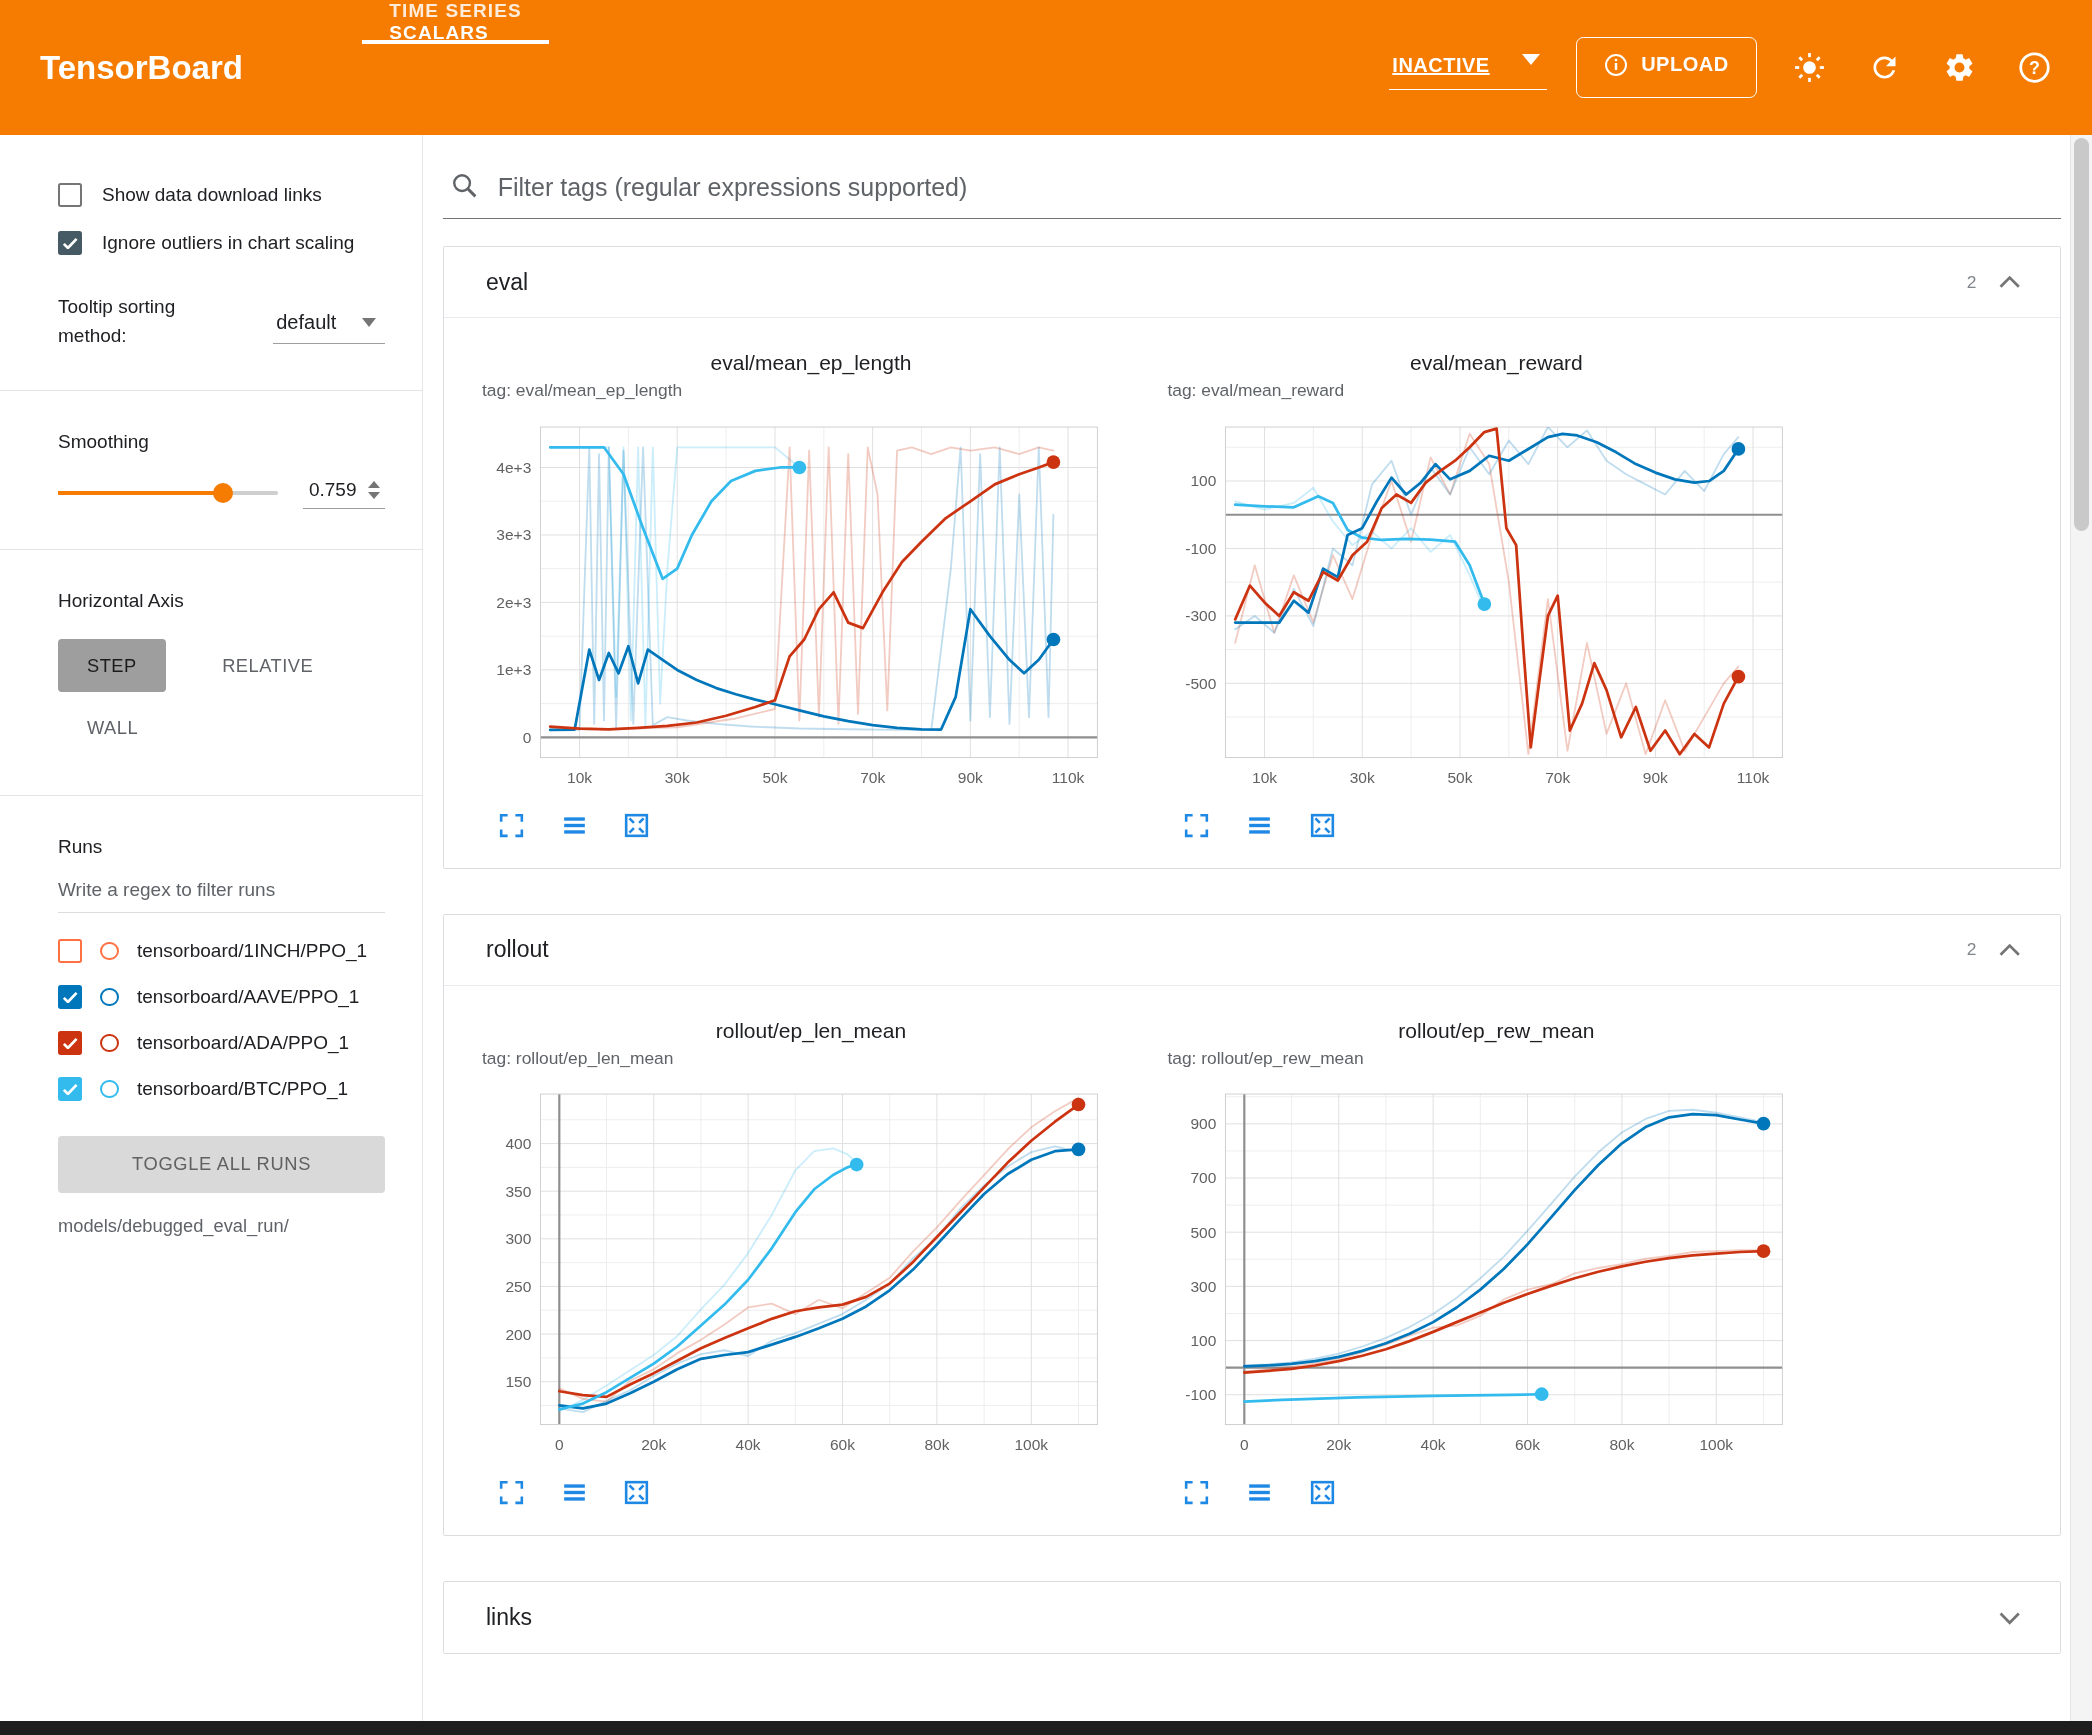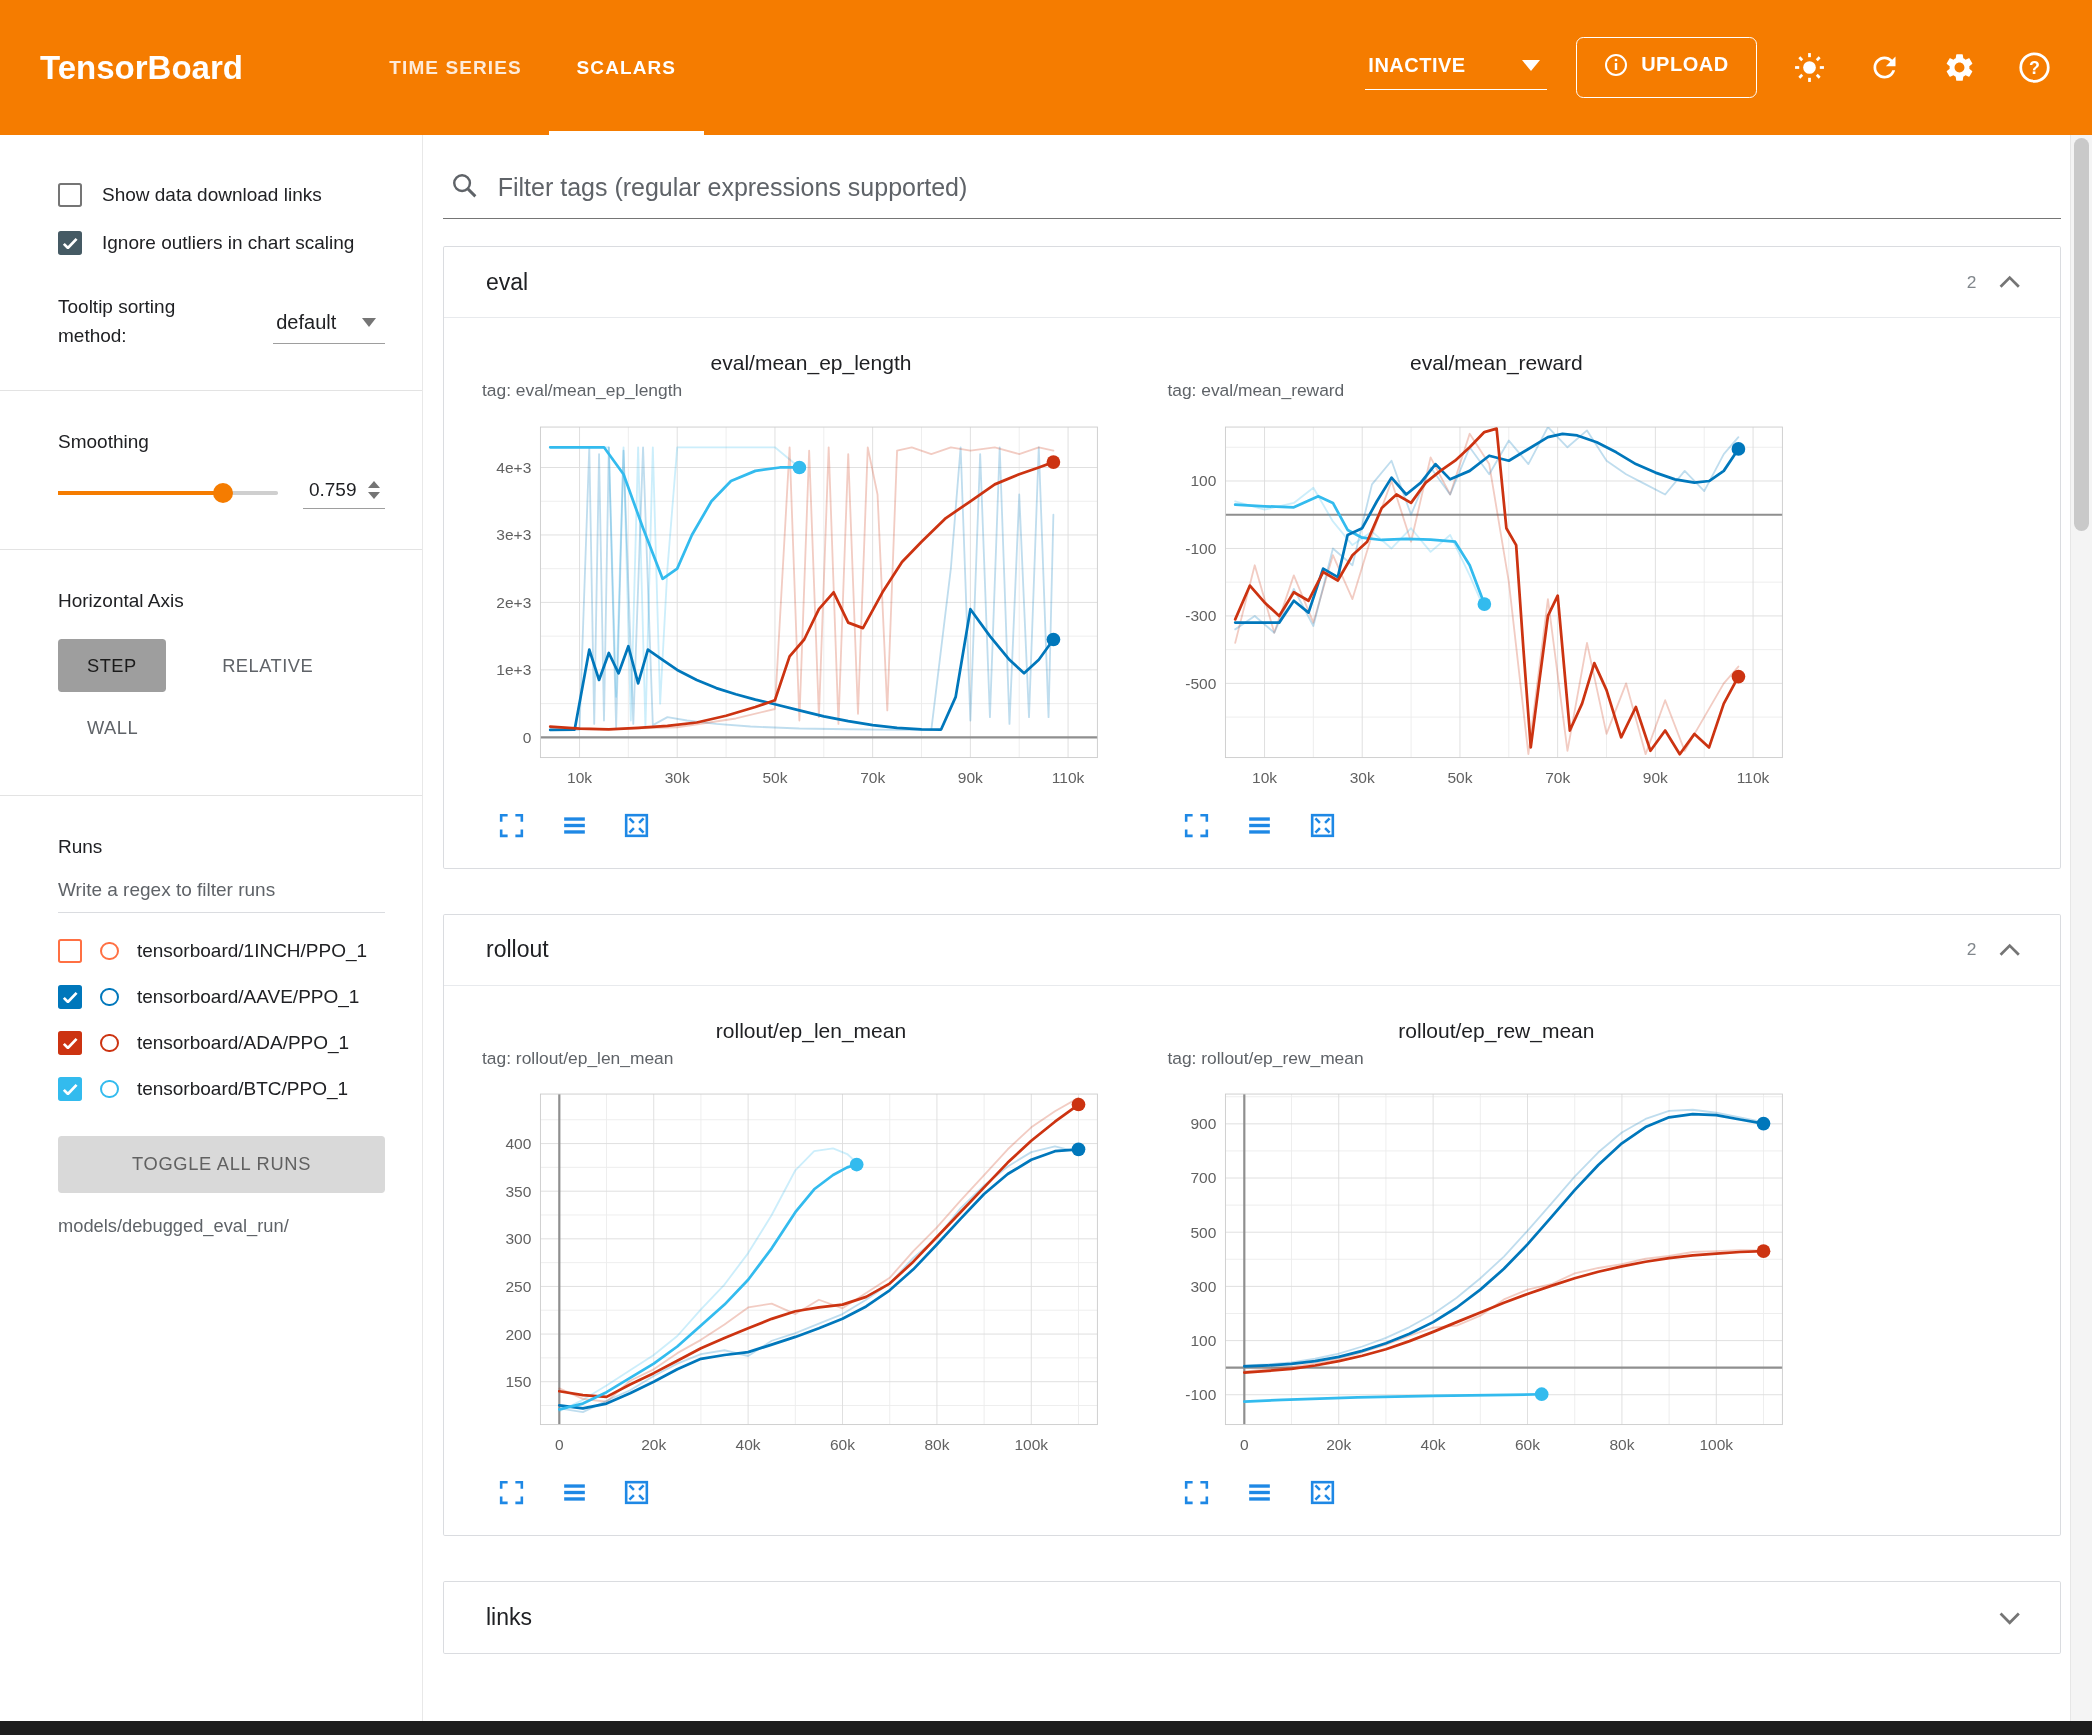--- a/index.html
+++ b/index.html
@@ -4,28 +4,28 @@
 <style>
   * { box-sizing: border-box; }
   body { margin:0; width:2092px; height:1735px; overflow:hidden; background:#fff;
          font-family:"Liberation Sans","DejaVu Sans",sans-serif; color:#202124; }
   .app { display:flex; flex-direction:column; height:100%; }
 
   
   .topbar { height:135px; flex:0 0 auto; background:#f57c00; display:flex; align-items:center;
             padding:0 35px 0 40px; color:#fff; }
   .brand { font-size:33px; font-weight:700; margin-right:119px; }
-  .tabs { display:flex; height:100%; }
+  .tabs { display:flex; height:100%;flex-direction:column; }
   .tab { display:flex; align-items:center; padding:0 27.4px; font-size:19px; font-weight:600;
          letter-spacing:1.1px; color:rgba(255,255,255,.85); position:relative; cursor:pointer; }
   .tab.active { color:#fff; }
   .tab.active::after { content:""; position:absolute; left:0; right:0; bottom:0; height:3.7px; background:#fff; }
   .top-right { margin-left:auto; display:flex; align-items:center; gap:29px; }
-  .status-dd { display:flex; align-items:center; gap:56px; border-bottom:1.8px solid #fff;
-               padding:9.1px 7.3px 12.8px 3.7px; font-size:20px; font-weight:700; letter-spacing:0.5px; cursor:pointer; }
+  .status-dd { display:flex; gap:32px; border-bottom:1.8px solid #fff;
+               padding:9.1px 7.3px 12.8px 3.7px; font-size:20px; font-weight:700; letter-spacing:0.5px; cursor:pointer;text-decoration:underline; }
   .caret-white { width:0; height:0; border-left:9.1px solid transparent; border-right:9.1px solid transparent;
                  border-top:11px solid #fff; }
   .upload-btn { display:flex; align-items:flex-start; gap:12.8px; border:1.8px solid #fff; border-radius:7.3px;
                 background:transparent; color:#fff; font-size:20px; font-weight:700; letter-spacing:0.5px;
                 padding:14.6px 27.4px; cursor:pointer; }
   .icon-btn { width:46px; height:46px; display:flex; align-items:center; justify-content:center;
               background:none; border:none; padding:0; cursor:pointer; }
 
   
   .main-row { flex:1; display:flex; min-height:0; }

